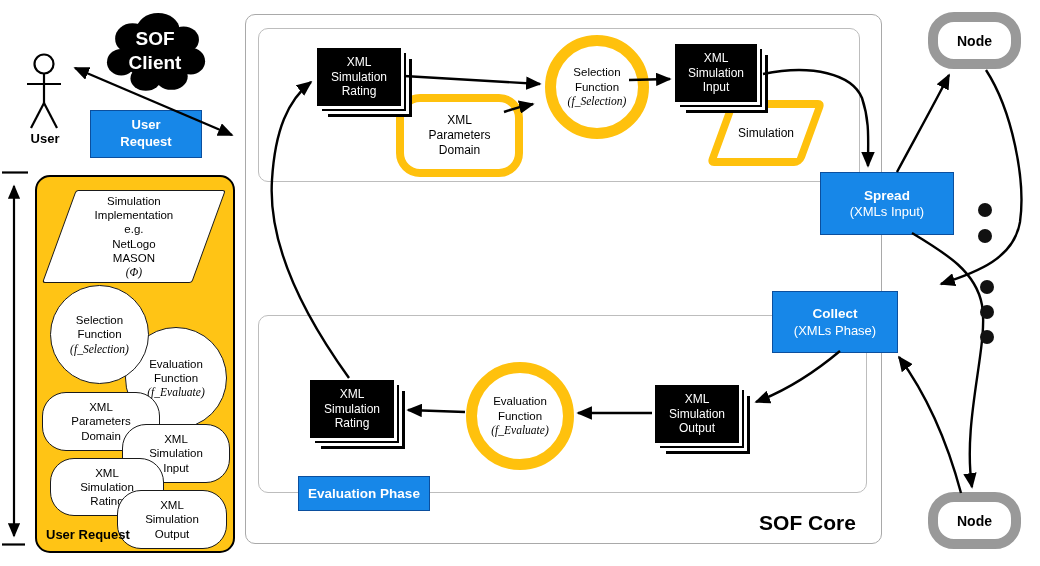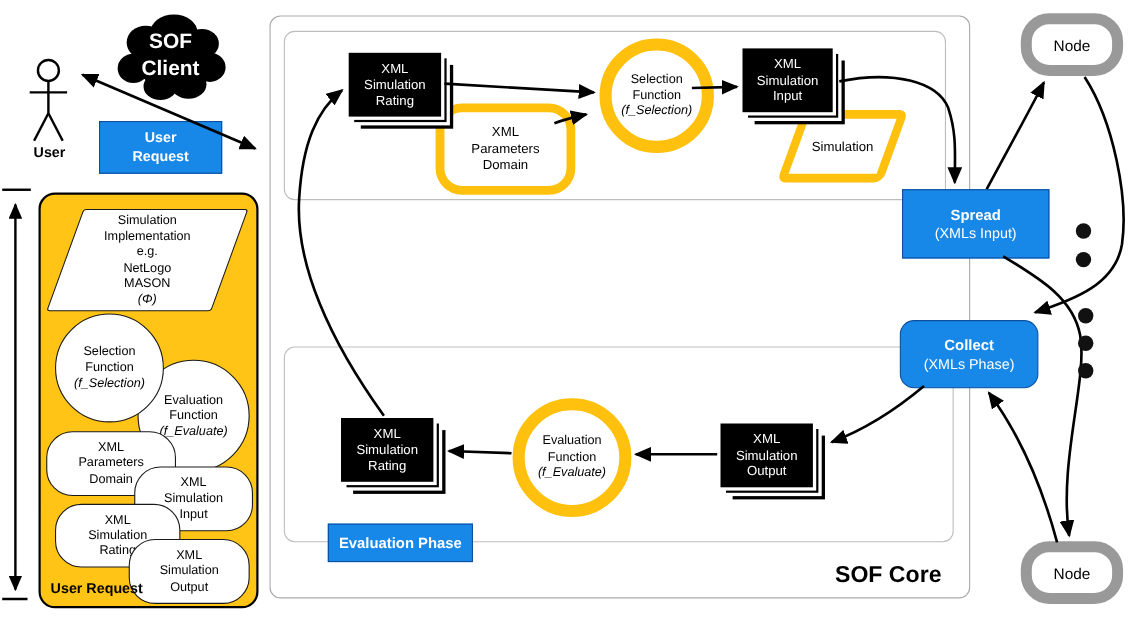--- a/index.html
+++ b/index.html
@@ -28,31 +28,31 @@
   .ypara{border:8px solid var(--accent-yellow,#FFC10D);border-radius:8px;background:#fff;z-index:5;transform:skewX(-20deg);transform-origin:0 100%;font-size:12px;}
   .unskew{transform:skewX(20deg);display:flex;align-items:center;justify-content:center;width:100%;height:100%;text-align:center;}
 
   
   .bluebox{background:var(--accent-blue,#1787E8);border:1.2px solid #0b4f9e;color:#fff;z-index:12;}
   .bluebox .t{font-weight:bold;font-size:13.5px;line-height:1.3;}
   .bluebox .s{font-size:13px;line-height:1.25;}
   .phase-label{font-weight:bold;font-size:13.5px;z-index:14;}
 
   
-  .node{border:10px solid var(--node-gray,#999);border-radius:26px;background:#fff;font-weight:normal;font-size:14px;z-index:8;}
+  .node{border:10px solid var(--node-gray,#999);border-radius:26px;background:#fff;font-weight:bold;font-size:14px;z-index:8;}
 
   
   #panel{background:var(--panel-yellow,#FFC415);border:2.5px solid #000;border-radius:15px;z-index:4;}
   .wshape{background:#fff;border:1.6px solid #1a1a1a;font-size:11.5px;line-height:1.22;color:#000;}
   .pill{border-radius:24px;}
   .wcircle{border-radius:50%;}
   .wpara{transform:skewX(-20deg);transform-origin:0 100%;border-radius:3px;}
   .panel-tag{font-weight:bold;font-size:13px;z-index:9;}
 
-  .it{font-style:italic;}
+  .it{font-style:italic;font-family:Liberation Serif, serif;}
   #arrows{position:absolute;left:0;top:0;z-index:30;pointer-events:none;}
   .biglabel{font-weight:bold;font-size:21px;z-index:3;}
   .cloud-text{color:#fff;font-weight:bold;font-size:19px;line-height:1.25;z-index:6;}
 </style>
 </head>
 <body>
 
 <div id="canvas">
 
   <div class="abs frame" style="left:245px;top:14px;width:635px;height:528px;"></div>
@@ -153,21 +153,21 @@
   </div>
   <div class="abs stack ctr pre" style="left:655px;top:385px;width:84px;height:58px;">XML
 Simulation
 Output</div>
   <div class="abs ctr bluebox phase-label" style="left:298px;top:476px;width:130px;height:33px;">Evaluation Phase</div>
 
   <div class="abs col bluebox" style="left:820px;top:172px;width:132px;height:61px;">
     <span class="t">Spread</span>
     <span class="s">(XMLs Input)</span>
   </div>
-  <div class="abs col bluebox" style="left:818px;top:291px;width:124px;height:60px;border-radius:13px;">
+  <div class="abs col bluebox" style="left:772px;top:291px;width:124px;height:60px;">
     <span class="t">Collect</span>
     <span class="s">(XMLs Phase)</span>
   </div>
   <div class="abs ctr node" style="left:928px;top:12px;width:73px;height:37px;">Node</div>
   <div class="abs ctr node" style="left:928px;top:492px;width:73px;height:37px;">Node</div>
 
   <svg id="arrows" width="1040" height="566" viewBox="0 0 1040 566">
     <defs>
       <marker id="ah" markerWidth="6.5" markerHeight="5.6" refX="5.8" refY="2.8" orient="auto-start-reverse" markerUnits="strokeWidth">
         <path d="M0,0 L6.5,2.8 L0,5.6 Z" fill="#000"></path>

